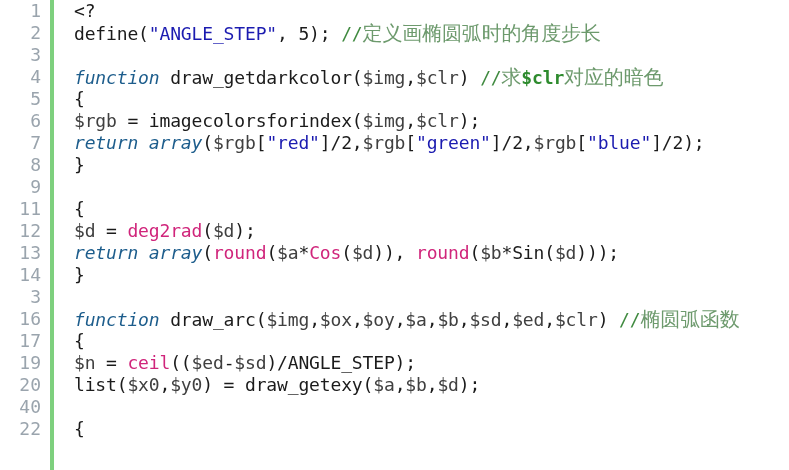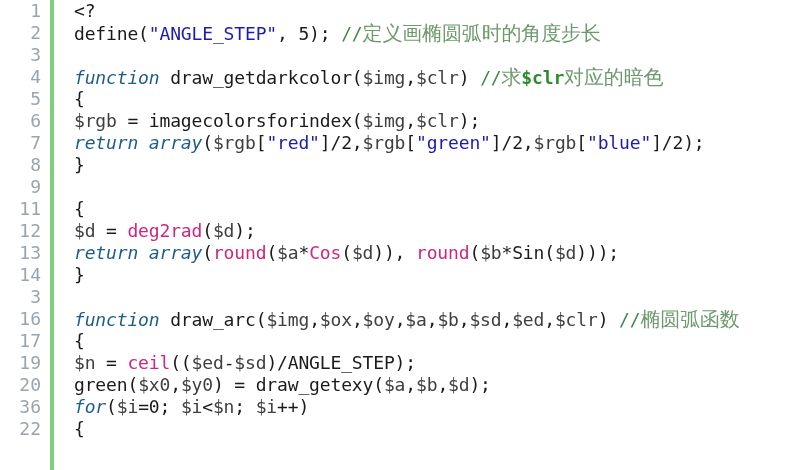--- a/index.html
+++ b/index.html
@@ -38,17 +38,17 @@
       <div class="line"><span class="ln">8</span><span class="code"><span>}</span></span></div>
       <div class="line"><span class="ln">9</span><span class="code"></span></div>
       <div class="line"><span class="ln">11</span><span class="code"><span>{</span></span></div>
       <div class="line"><span class="ln">12</span><span class="code"><span class="var">$d</span><span> = </span><span class="fn">deg2rad</span><span>(</span><span class="var">$d</span><span>);</span></span></div>
       <div class="line"><span class="ln">13</span><span class="code"><span class="kw">return</span><span> </span><span class="kw">array</span><span>(</span><span class="fn">round</span><span>(</span><span class="var">$a</span><span>*</span><span class="fn">Cos</span><span>(</span><span class="var">$d</span><span>)), </span><span class="fn">round</span><span>(</span><span class="var">$b</span><span>*Sin(</span><span class="var">$d</span><span>)));</span></span></div>
       <div class="line"><span class="ln">14</span><span class="code"><span>}</span></span></div>
       <div class="line"><span class="ln">3</span><span class="code"></span></div>
       <div class="line"><span class="ln">16</span><span class="code"><span class="kw">function</span><span> draw_arc(</span><span class="var">$img</span><span>,</span><span class="var">$ox</span><span>,</span><span class="var">$oy</span><span>,</span><span class="var">$a</span><span>,</span><span class="var">$b</span><span>,</span><span class="var">$sd</span><span>,</span><span class="var">$ed</span><span>,</span><span class="var">$clr</span><span>) </span><span class="cm">//</span><span class="cmz">椭圆弧函数</span></span></div>
       <div class="line"><span class="ln">17</span><span class="code"><span>{</span></span></div>
       <div class="line"><span class="ln">19</span><span class="code"><span class="var">$n</span><span> = </span><span class="fn">ceil</span><span>((</span><span class="var">$ed</span><span>-</span><span class="var">$sd</span><span>)/ANGLE_STEP);</span></span></div>
-      <div class="line"><span class="ln">20</span><span class="code"><span>green(</span><span class="var">$x0</span><span>,</span><span class="var">$y0</span><span>) = draw_getexy(</span><span class="var">$a</span><span>,</span><span class="var">$b</span><span>,</span><span class="var">$d</span><span>);</span></span></div>
-      <div class="line"><span class="ln">36</span><span class="code"><span class="kw">for</span><span>(</span><span class="var">$i</span><span>=0; </span><span class="var">$i</span><span>&lt;</span><span class="var">$n</span><span>; </span><span class="var">$i</span><span>++)</span></span></div>
+      <div class="line"><span class="ln">20</span><span class="code"><span>list(</span><span class="var">$x0</span><span>,</span><span class="var">$y0</span><span>) = draw_getexy(</span><span class="var">$a</span><span>,</span><span class="var">$b</span><span>,</span><span class="var">$d</span><span>);</span></span></div>
+      <div class="line"><span class="ln">40</span></div>
       <div class="line"><span class="ln">22</span><span class="code"><span>{</span></span></div>
     </div>
 </div>
 
 </body></html>

